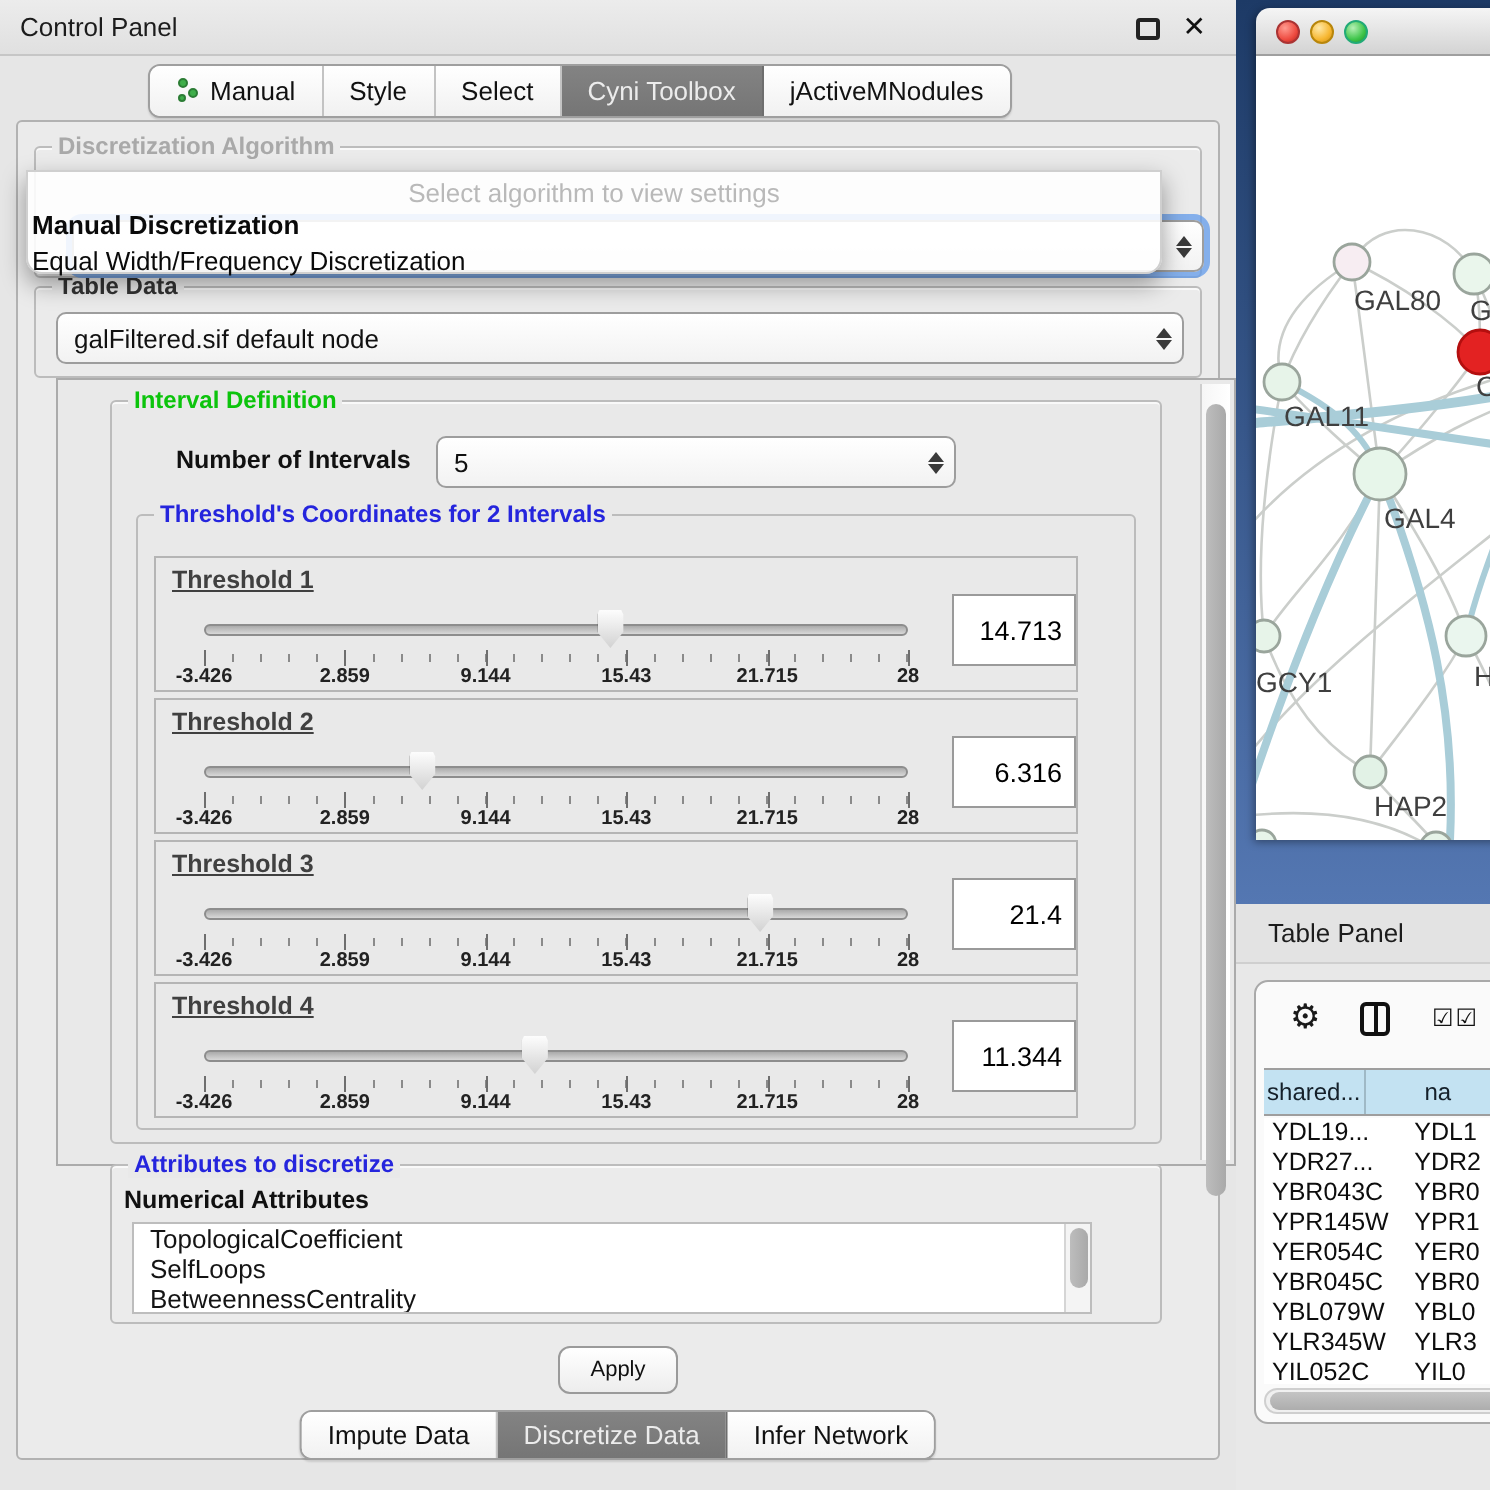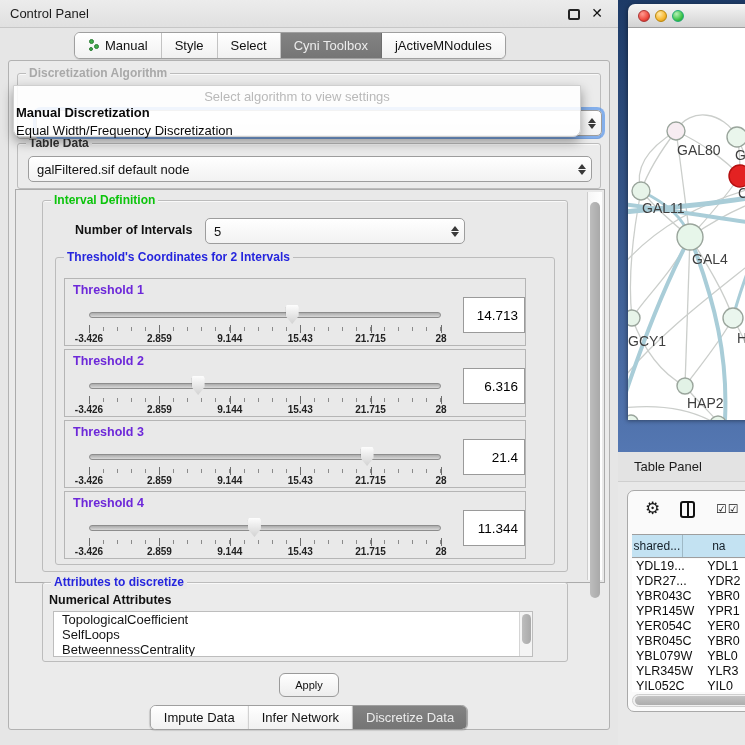--- a/index.html
+++ b/index.html
@@ -43,33 +43,33 @@
   .combo.focused{box-shadow:0 0 0 3px rgba(98,155,235,.75);}
   .algo-combo{left:18px;top:36px;width:566px;}
   .table-combo{left:10px;top:12px;width:564px;}
 
   .dropdown-popup{position:absolute;left:4px;top:24px;width:568px;height:52px;background:rgba(255,255,255,.88);border:1px solid #cfcfcf;border-radius:0 0 8px 8px;box-shadow:0 5px 12px rgba(0,0,0,.38);z-index:60;}
   .dd-placeholder{position:absolute;left:0;right:0;top:3px;text-align:center;font-size:13px;color:#b9b9b9;}
   .dd-opt{position:relative;font-size:13px;color:#0a0a0a;padding:1px 0 1px 2px;line-height:16px;}
   .dd-opts{position:absolute;left:0;top:18px;right:0;}
   .dd-opt.hl{font-weight:bold;}
 
-  .scroll-area{position:absolute;left:6px;top:128px;width:590px;height:394px;background:#e9e9e9;border:1px solid #ababab;}
+  .scroll-area{position:absolute;left:19px;top:128px;width:590px;height:394px;background:#e9e9e9;border:1px solid #ababab;}
   .scroll-area .group-title{background:#e9e9e9;}
   .vscroll{position:absolute;right:2px;top:2px;bottom:2px;width:15px;background:linear-gradient(90deg,#f6f6f6,#ffffff);border-left:1px solid #cdcdcd;}
   .vthumb{position:absolute;left:2px;width:10px;border-radius:5px;background:linear-gradient(90deg,#bdbdbd,#a9a9a9);}
   .vscroll .vthumb{top:10px;height:396px;}
 
   .interval-group{left:26px;top:10px;width:526px;height:372px;}
   .noi-label{position:absolute;left:32px;top:22px;font-size:12.5px;font-weight:bold;color:#111;}
   .noi-combo{left:162px;top:17px;width:260px;}
   .thr-group{position:absolute;left:12px;top:56px;width:500px;height:308px;border:1px solid #bcbcbc;border-radius:3px;}
 
   .thr-panel{position:absolute;left:8px;width:462px;height:68px;background:#e9e9e9;border:1px solid #b5b5b5;}
-  .thr-label{position:absolute;left:8px;top:4px;font-size:12.5px;font-weight:bold;color:#6d28d9;}
+  .thr-label{position:absolute;left:8px;top:4px;font-size:12.5px;font-weight:bold;color:#404040;text-decoration:underline;}
   .slider-zone{position:absolute;left:24px;top:26px;width:352px;height:40px;}
   .track{position:absolute;left:0;top:7px;width:100%;height:6px;background:linear-gradient(#ababab,#d8d8d8);border:1px solid #8d8d8d;border-radius:3px;}
   .handle{position:absolute;top:0;width:13px;height:19px;background:linear-gradient(#fdfdfd,#d2d2d2);clip-path:polygon(8% 0,92% 0,100% 12%,100% 58%,50% 100%,0 58%,0 12%);filter:drop-shadow(0 1px 1px rgba(0,0,0,.45));}
   .tick-strip{position:absolute;left:0;top:22px;width:100%;height:4px;background:repeating-linear-gradient(90deg,#8a8a8a 0,#8a8a8a 1px,transparent 1px,transparent 14.05px);}
   .major-tick{position:absolute;top:20px;width:1px;height:8px;background:#6e6e6e;}
   .tick-lbl{position:absolute;top:28px;transform:translateX(-50%);font-size:10px;font-weight:bold;color:#222;white-space:nowrap;}
   .val-input{position:absolute;left:398px;top:18px;width:62px;height:36px;border:1px solid #9a9a9a;background:#fff;font-size:13.5px;text-align:right;padding-right:6px;color:#000;}
 
   .attr-group{left:26px;top:392px;width:526px;height:80px;}
   .attr-sub{position:absolute;left:6px;top:10px;font-size:12.5px;font-weight:bold;color:#111;}
@@ -299,25 +299,25 @@
             <div class="vthumb"></div>
           </div>
       </div>
 
       <button class="apply-btn">Apply</button>
 
       <div class="bottom-tabs" id="bottom-tabs">
           <span class="seg">
             <span>Impute Data</span>
           </span>
+          <span class="seg selected">
+            <span>Discretize Data</span>
+          </span>
           <span class="seg">
             <span>Infer Network</span>
-          </span>
-          <span class="seg selected">
-            <span>Discretize Data</span>
           </span>
         </div>
     </div>
   </section>
 
   <section class="right-region">
     <div class="desktop-blue"></div>
 
     <div class="net-window">
       <div class="net-titlebar">

